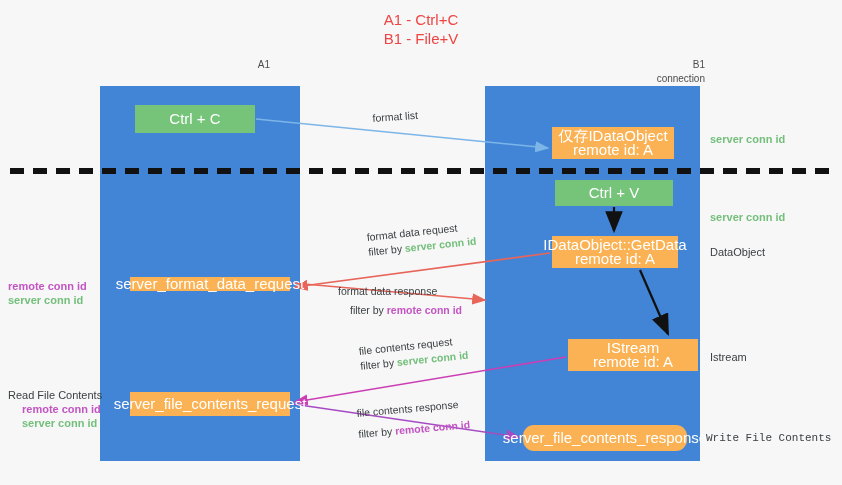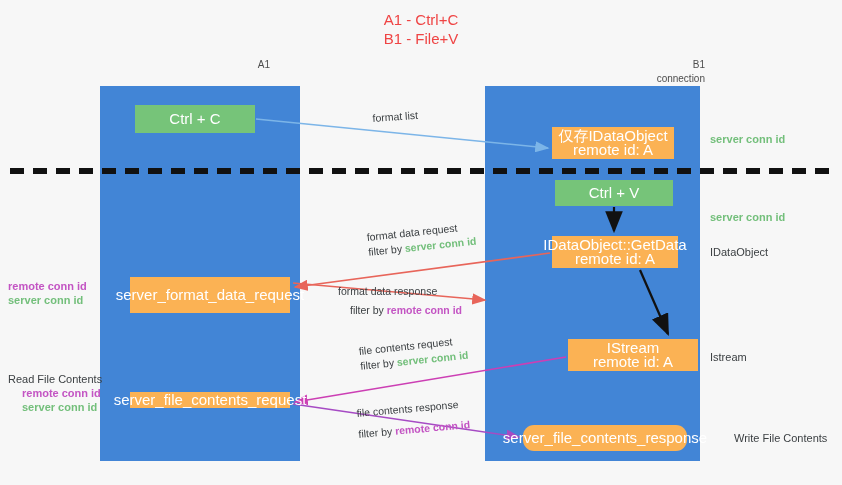--- a/index.html
+++ b/index.html
@@ -60,49 +60,49 @@
   .box.green  { background: #76c479; }
   .box.orange { background: #fbb254; }
   .box .l2 { display: block; }
 
   #box-ctrlc   { left: 135px; top: 105px; width: 120px; height: 28px; }
   #box-idata   { left: 552px; top: 127px; width: 122px; height: 32px; }
   #box-ctrlv   { left: 555px; top: 180px; width: 118px; height: 26px; }
   #box-getdata { left: 552px; top: 236px; width: 126px; height: 32px; }
   #box-istream { left: 568px; top: 339px; width: 130px; height: 32px; }
 
-  #box-sfdreq  { left: 130px; top: 277px; width: 160px; height: 36px; }
+  #box-sfdreq  { left: 130px; top: 277px; width: 160px; height: 14px; }
   #box-sfdres  { left: 489px; top: 288px; width: 158px; height: 26px; }
-  #box-sfcreq  { left: 130px; top: 392px; width: 160px; height: 16px; }
+  #box-sfcreq  { left: 130px; top: 392px; width: 160px; height: 24px; }
   #box-sfcres  { left: 523px; top: 425px; width: 164px; height: 26px; border-radius: 11px; }
 
   
   .side-note {
     font-size: 11px;
     line-height: 14px;
     color: #3c4043;
   }
   .side-note.green-txt { color: #73bf7b; font-weight: bold; }
   #note-sci1 { left: 710px; top: 132px; }
   #note-sci2 { left: 710px; top: 210px; }
   #note-dataobject { left: 710px; top: 245px; }
   #note-istream { left: 710px; top: 350px; }
-  #note-write { left: 734px; top: 431px; }
+  #note-write { left: 706px; top: 431px; font-family: Liberation Mono, monospace; }
 
   
   .left-note {
     font-size: 11px;
     line-height: 14px;
     text-align: left;
   }
   .left-note .remote { color: #c354c3; font-weight: bold; display:block; }
   .left-note .server { color: #73bf7b; font-weight: bold; display:block; }
   .left-note .plain  { color: #3c4043; display:block; }
   #lnote-1 { left: 8px; top: 279px; }
-  #lnote-2 { left: 8px; top: 372px; }
+  #lnote-2 { left: 8px; top: 388px; }
 
   
   .flow-label {
     font-size: 10.5px;
     line-height: 15px;
     color: #3c4043;
     white-space: nowrap;
   }
   .flow-label b.green  { color: #73bf7b; }
   .flow-label b.purple { color: #c354c3; }
@@ -226,21 +226,21 @@
     <span class="ln"><span>filter by </span><b class="green">server conn id</b></span>
   </div>
 
   <div id="fl-fcres" class="abs flow-label">
     <span class="ln">file contents response</span>
     <span class="ln" style="display:block;margin-top:6px;"><span>filter by </span><b class="purple">remote conn id</b></span>
   </div>
 
   <div id="note-sci1" class="abs side-note green-txt">server conn id</div>
   <div id="note-sci2" class="abs side-note green-txt">server conn id</div>
-  <div id="note-dataobject" class="abs side-note">IDataObject</div>
+  <div id="note-dataobject" class="abs side-note">DataObject</div>
   <div id="note-istream" class="abs side-note">Istream</div>
   <div id="note-write" class="abs side-note">Write File Contents</div>
 
   <div id="lnote-1" class="abs left-note">
     <span class="remote">remote conn id</span>
     <span class="server">server conn id</span>
   </div>
 
   <div id="lnote-2" class="abs left-note">
     <span class="plain">Read File Contents</span>

